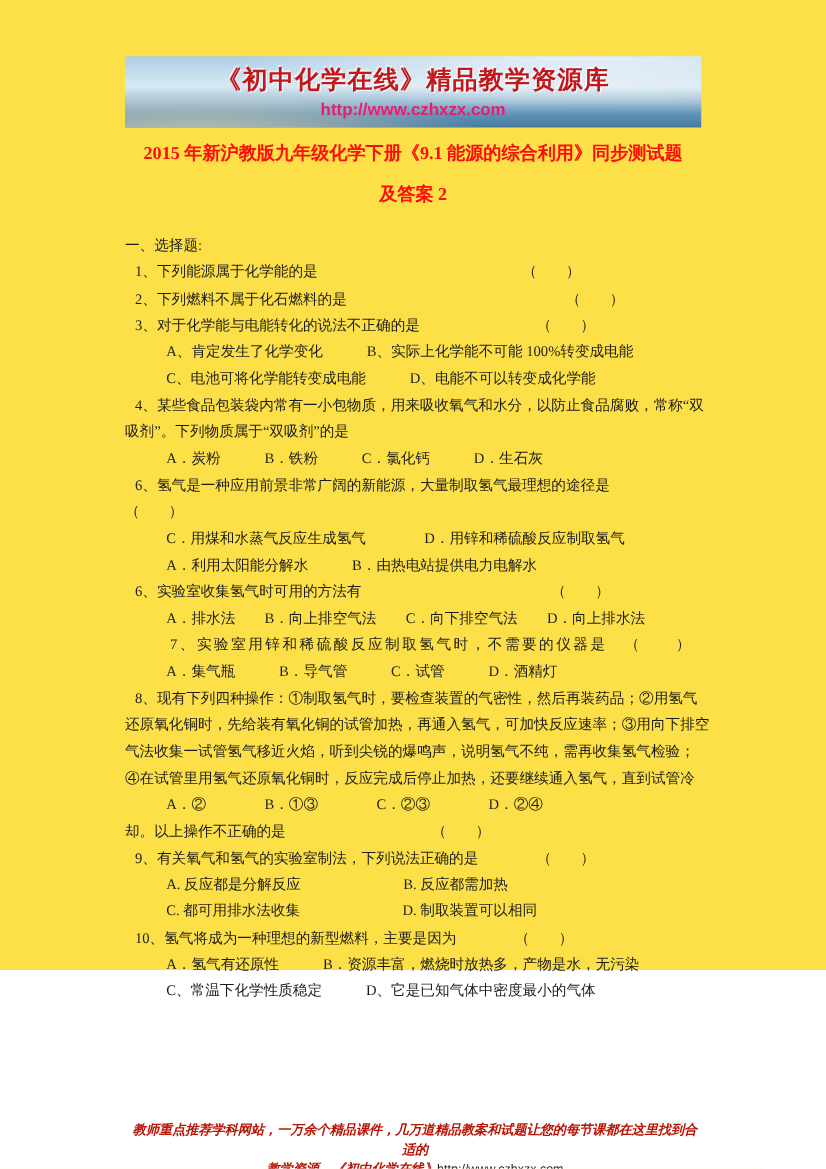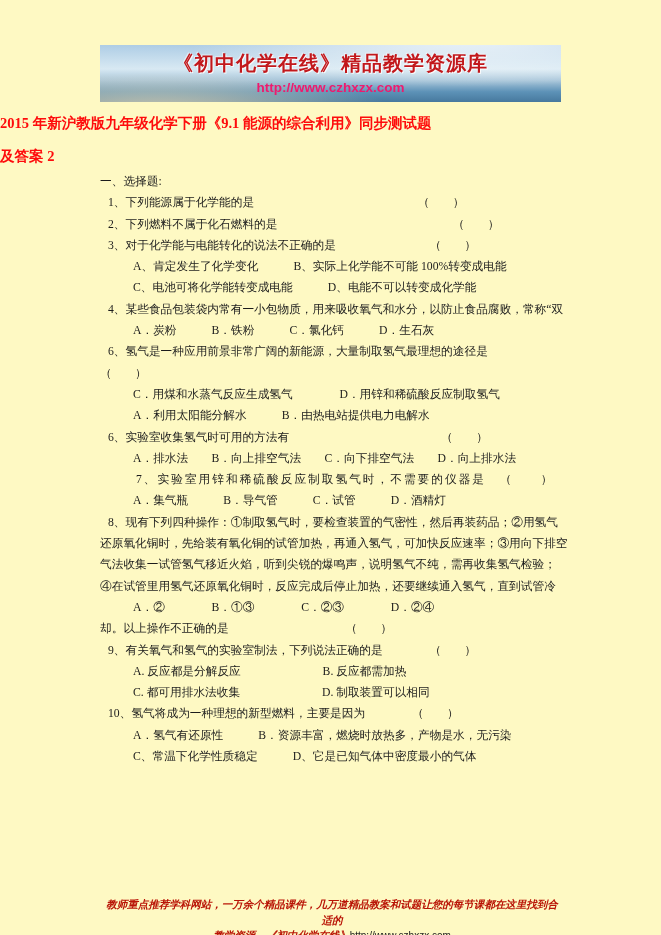--- a/index.html
+++ b/index.html
@@ -11,21 +11,21 @@
   }
   *{margin:0;padding:0;box-sizing:border-box;}
   html,body{background:#ffffff;}
   body{
     width:661px;height:935px;
     font-family:"Liberation Serif","DejaVu Serif",serif;
     color:var(--text-color);
     position:relative;
     overflow:hidden;
   }
-  .page{position:relative;width:661px;height:935px;background:#fef9c3;}
+  .page{position:relative;width:661px;height:776px;background:#fde047;}
 
   
   .banner{
     position:absolute;left:100px;top:45px;width:461px;height:57px;
     background:
       radial-gradient(ellipse at 12% 120%, rgba(226,214,180,0.95), rgba(226,214,180,0) 42%),
       radial-gradient(ellipse at 80% -20%, rgba(255,255,255,0.85), rgba(255,255,255,0) 55%),
       linear-gradient(180deg,#aecde5 0%,#d8e9f3 42%,#a9c6da 62%,#5d92b7 82%,#47799e 100%);
     text-align:center;
     overflow:hidden;
@@ -41,29 +41,29 @@
     margin-top:3px;
     font-size:13.5px;font-weight:bold;
     color:var(--url-pink);
     font-family:"Liberation Sans","DejaVu Sans",sans-serif;
     white-space:nowrap;
   }
 
   
   .doc-title{
     position:absolute;top:107px;left:0;width:661px;
-    text-align:left;
+    text-align:center;
     color:var(--title-red);
     font-size:14.5px;font-weight:bold;
     line-height:33px;
   }
 
   
   .content{
-    position:absolute;top:171px;left:100px;width:475px;
+    position:absolute;top:186px;left:100px;width:475px;
     font-size:11.7px;
     line-height:21.3px;
     color:var(--text-color);
     font-family:Liberation Serif, serif;
   }
   .line{white-space:pre-wrap;}
   .line.m1{padding-left:8px;}
   .line.m2{padding-left:33px;}
   .line.spread{letter-spacing:2px;margin-left:28px;}
 
@@ -99,20 +99,21 @@
   </div>
 
   <div class="content" id="content-lines">
       <div class="line m0">一、选择题:</div>
       <div class="line m1">1、下列能源属于化学能的是　　　　　　　　　　　　　　（　　）</div>
       <div class="line m1">2、下列燃料不属于化石燃料的是　　　　　　　　　　　　　　　（　　）</div>
       <div class="line m1">3、对于化学能与电能转化的说法不正确的是　　　　　　　　（　　）</div>
       <div class="line m2">A、肯定发生了化学变化　　　B、实际上化学能不可能 100%转变成电能</div>
       <div class="line m2">C、电池可将化学能转变成电能　　　D、电能不可以转变成化学能</div>
       <div class="line m1">4、某些食品包装袋内常有一小包物质，用来吸收氧气和水分，以防止食品腐败，常称“双</div>
+      <div class="line m0">吸剂”。下列物质属于“双吸剂”的是</div>
       <div class="line m2">A．炭粉　　　B．铁粉　　　C．氯化钙　　　D．生石灰</div>
       <div class="line m1">6、氢气是一种应用前景非常广阔的新能源，大量制取氢气最理想的途径是</div>
       <div class="line m0">（　　）</div>
       <div class="line m2">C．用煤和水蒸气反应生成氢气　　　　D．用锌和稀硫酸反应制取氢气</div>
       <div class="line m2">A．利用太阳能分解水　　　B．由热电站提供电力电解水</div>
       <div class="line m1">6、实验室收集氢气时可用的方法有　　　　　　　　　　　　　（　　）</div>
       <div class="line m2">A．排水法　　B．向上排空气法　　C．向下排空气法　　D．向上排水法</div>
       <div class="line m1 spread">7、实验室用锌和稀硫酸反应制取氢气时，不需要的仪器是　（　　）</div>
       <div class="line m2">A．集气瓶　　　B．导气管　　　C．试管　　　D．酒精灯</div>
       <div class="line m1">8、现有下列四种操作：①制取氢气时，要检查装置的气密性，然后再装药品；②用氢气</div>

